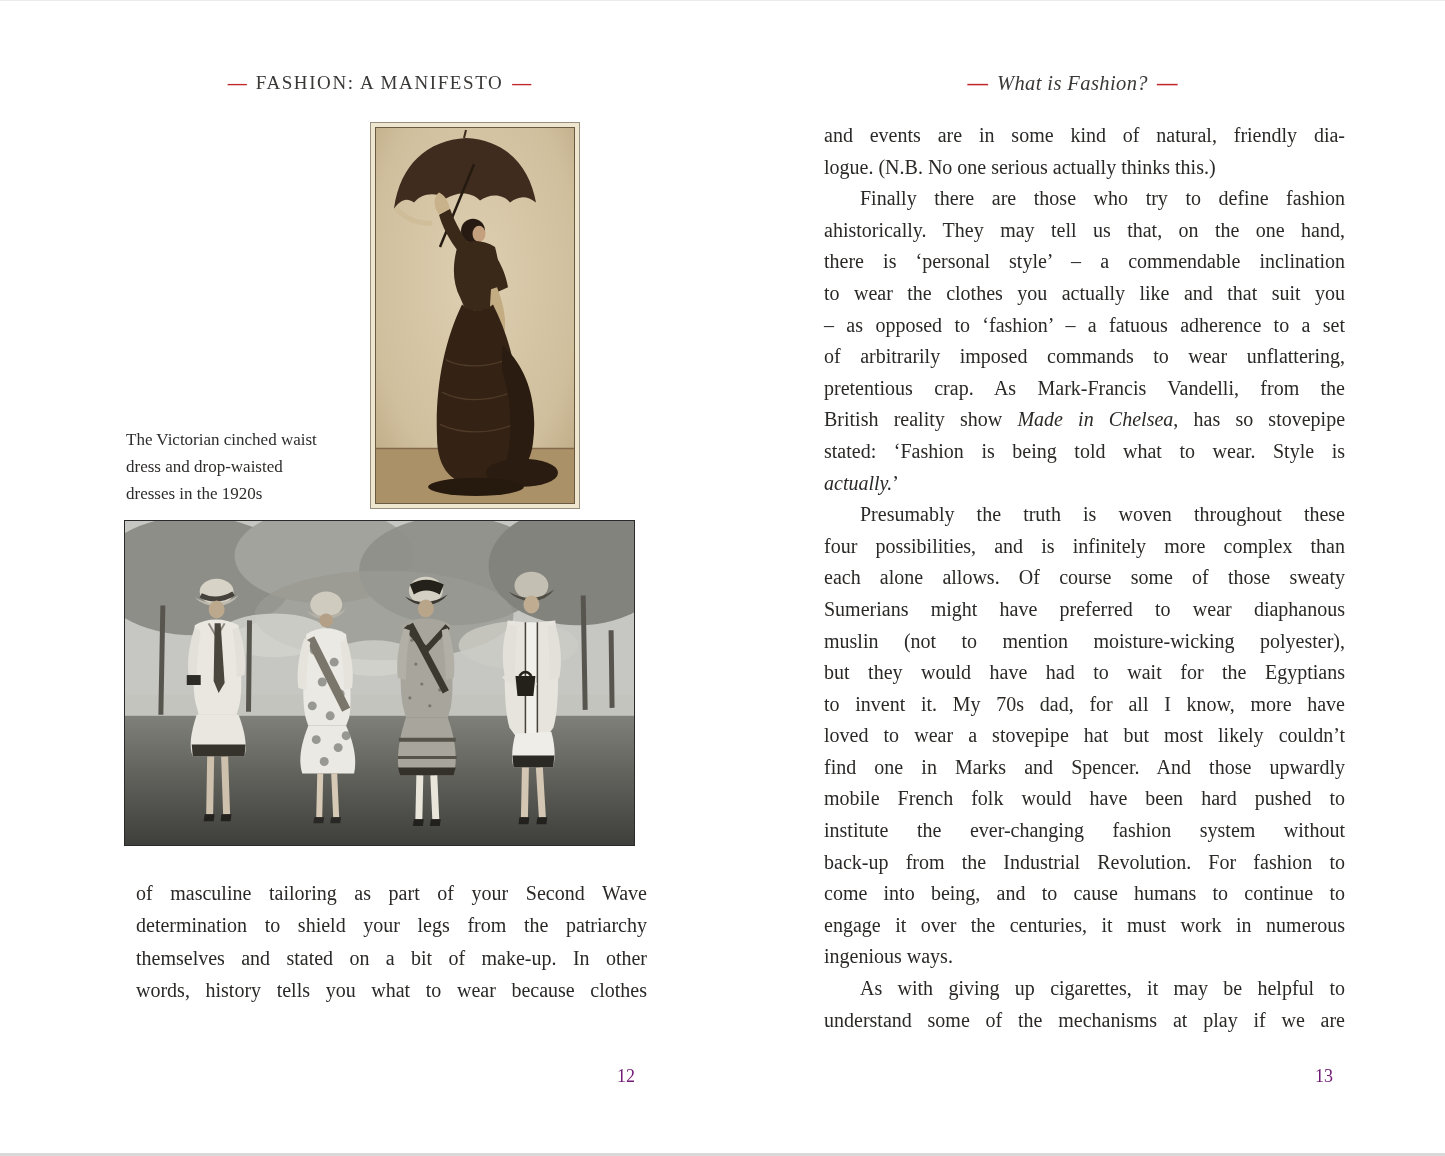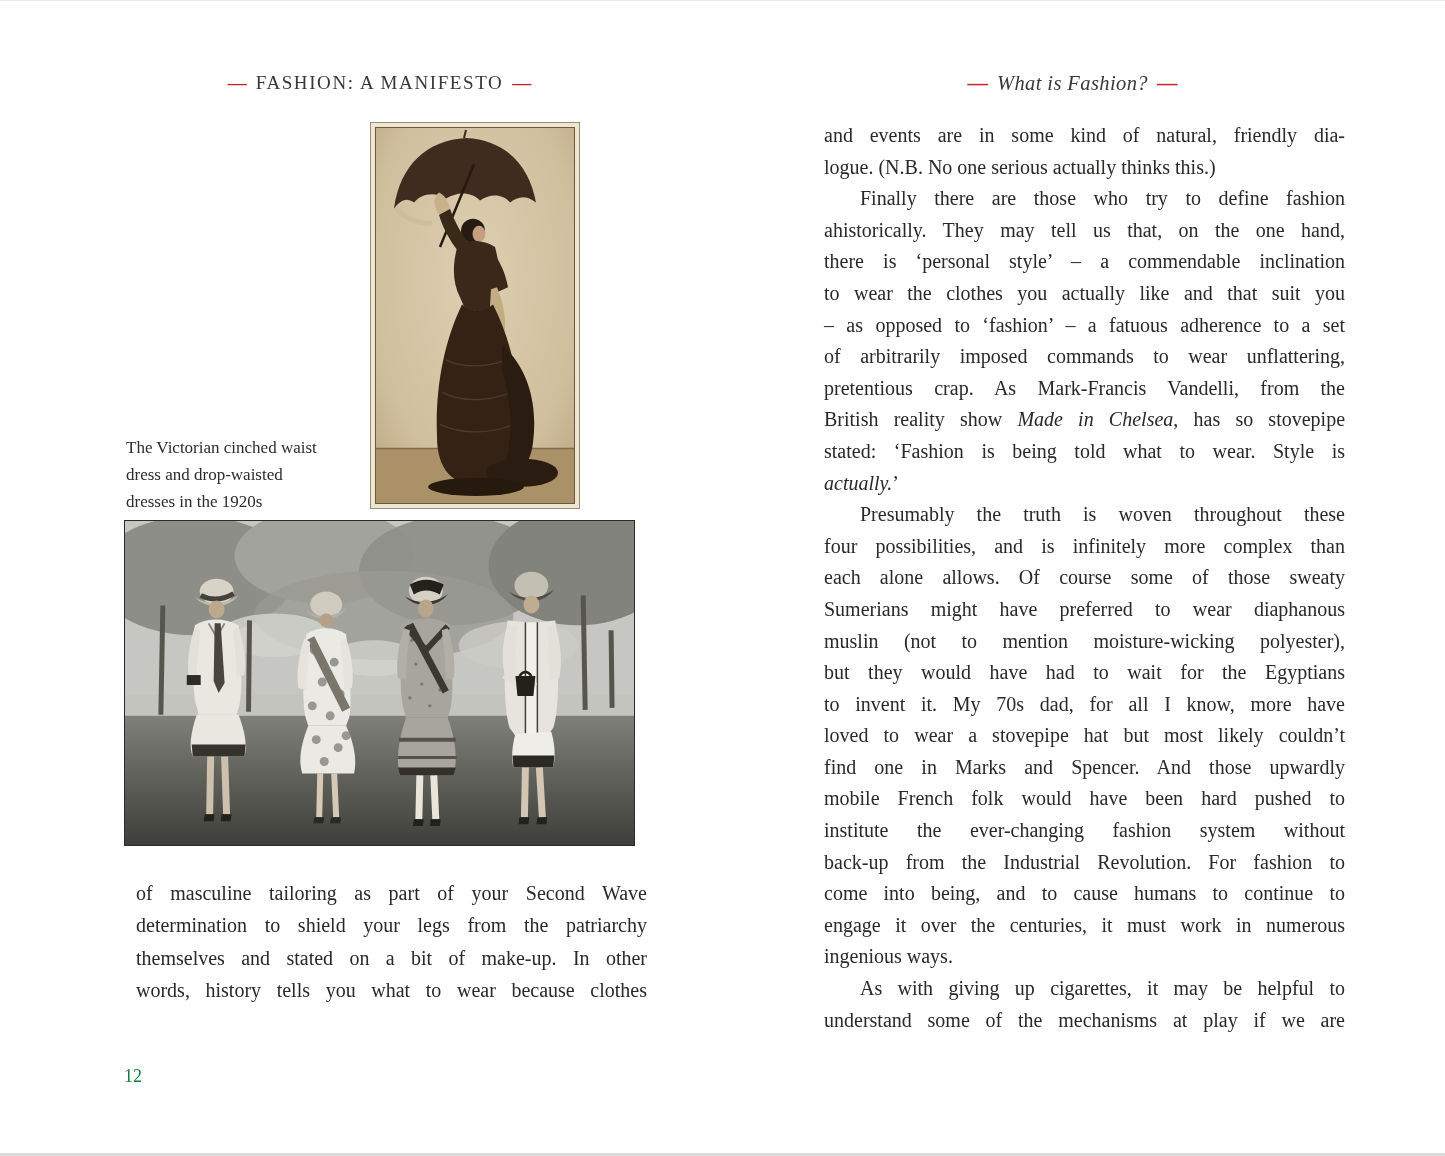--- a/index.html
+++ b/index.html
@@ -27,42 +27,42 @@
   
   .victorian{
     position:absolute;left:246px;top:122px;width:210px;height:387px;
     box-sizing:border-box;background:#efe6cf;border:1px solid #98907e;padding:4px;
   }
   .victorian svg{display:block;width:100%;height:100%;border:1px solid #6a5a42;box-sizing:border-box;}
 
   
   .caption{
     position:absolute;left:2px;top:426px;width:232px;
-    font-size:17px;line-height:27px;text-align:right;color:#2e2c2b;margin-top:8px;
+    font-size:17px;line-height:27px;text-align:right;color:#2e2c2b;
   }
 
   
   .twenties{
     position:absolute;left:0;top:520px;width:511px;height:326px;
     box-sizing:border-box;border:1px solid #2a2a2a;
   }
   .twenties svg{display:block;width:100%;height:100%;}
 
   
   .body-block{position:absolute;left:12px;width:100%;}
   .left-body{top:877px;font-size:20px;line-height:32.4px;}
   .right-body{top:120px;font-size:20px;line-height:31.6px;}
   .tline{text-align:left;}
   .tline.j{text-align:justify;text-align-last:justify;}
   .tline.ind{text-indent:36px;}
   em{font-style:italic;}
 
   .page-number{
-    position:absolute;top:1066px;left:0;width:100%;text-align:left;
-    font-size:18px;color:#15803d;
+    position:absolute;top:1066px;left:0;width:100%;text-align:right;
+    font-size:18px;color:#701a75;
   }
 </style>
 </head>
 <body>
 
 <div class="edge-top"></div>
 <div class="edge-bottom"></div>
 
 <div>
 
@@ -268,15 +268,16 @@
         <div class="tline j"><span>mobile French folk would have been hard pushed to</span></div>
         <div class="tline j"><span>institute the ever-changing fashion system without</span></div>
         <div class="tline j"><span>back-up from the Industrial Revolution. For fashion to</span></div>
         <div class="tline j"><span>come into being, and to cause humans to continue to</span></div>
         <div class="tline j"><span>engage it over the centuries, it must work in numerous</span></div>
         <div class="tline"><span>ingenious ways.</span></div>
         <div class="tline j ind"><span>As with giving up cigarettes, it may be helpful to</span></div>
         <div class="tline j"><span>understand some of the mechanisms at play if we are</span></div>
       </div>
 
+    <div class="page-number">13</div>
   </div>
 
 </div>
 
 </body></html>

